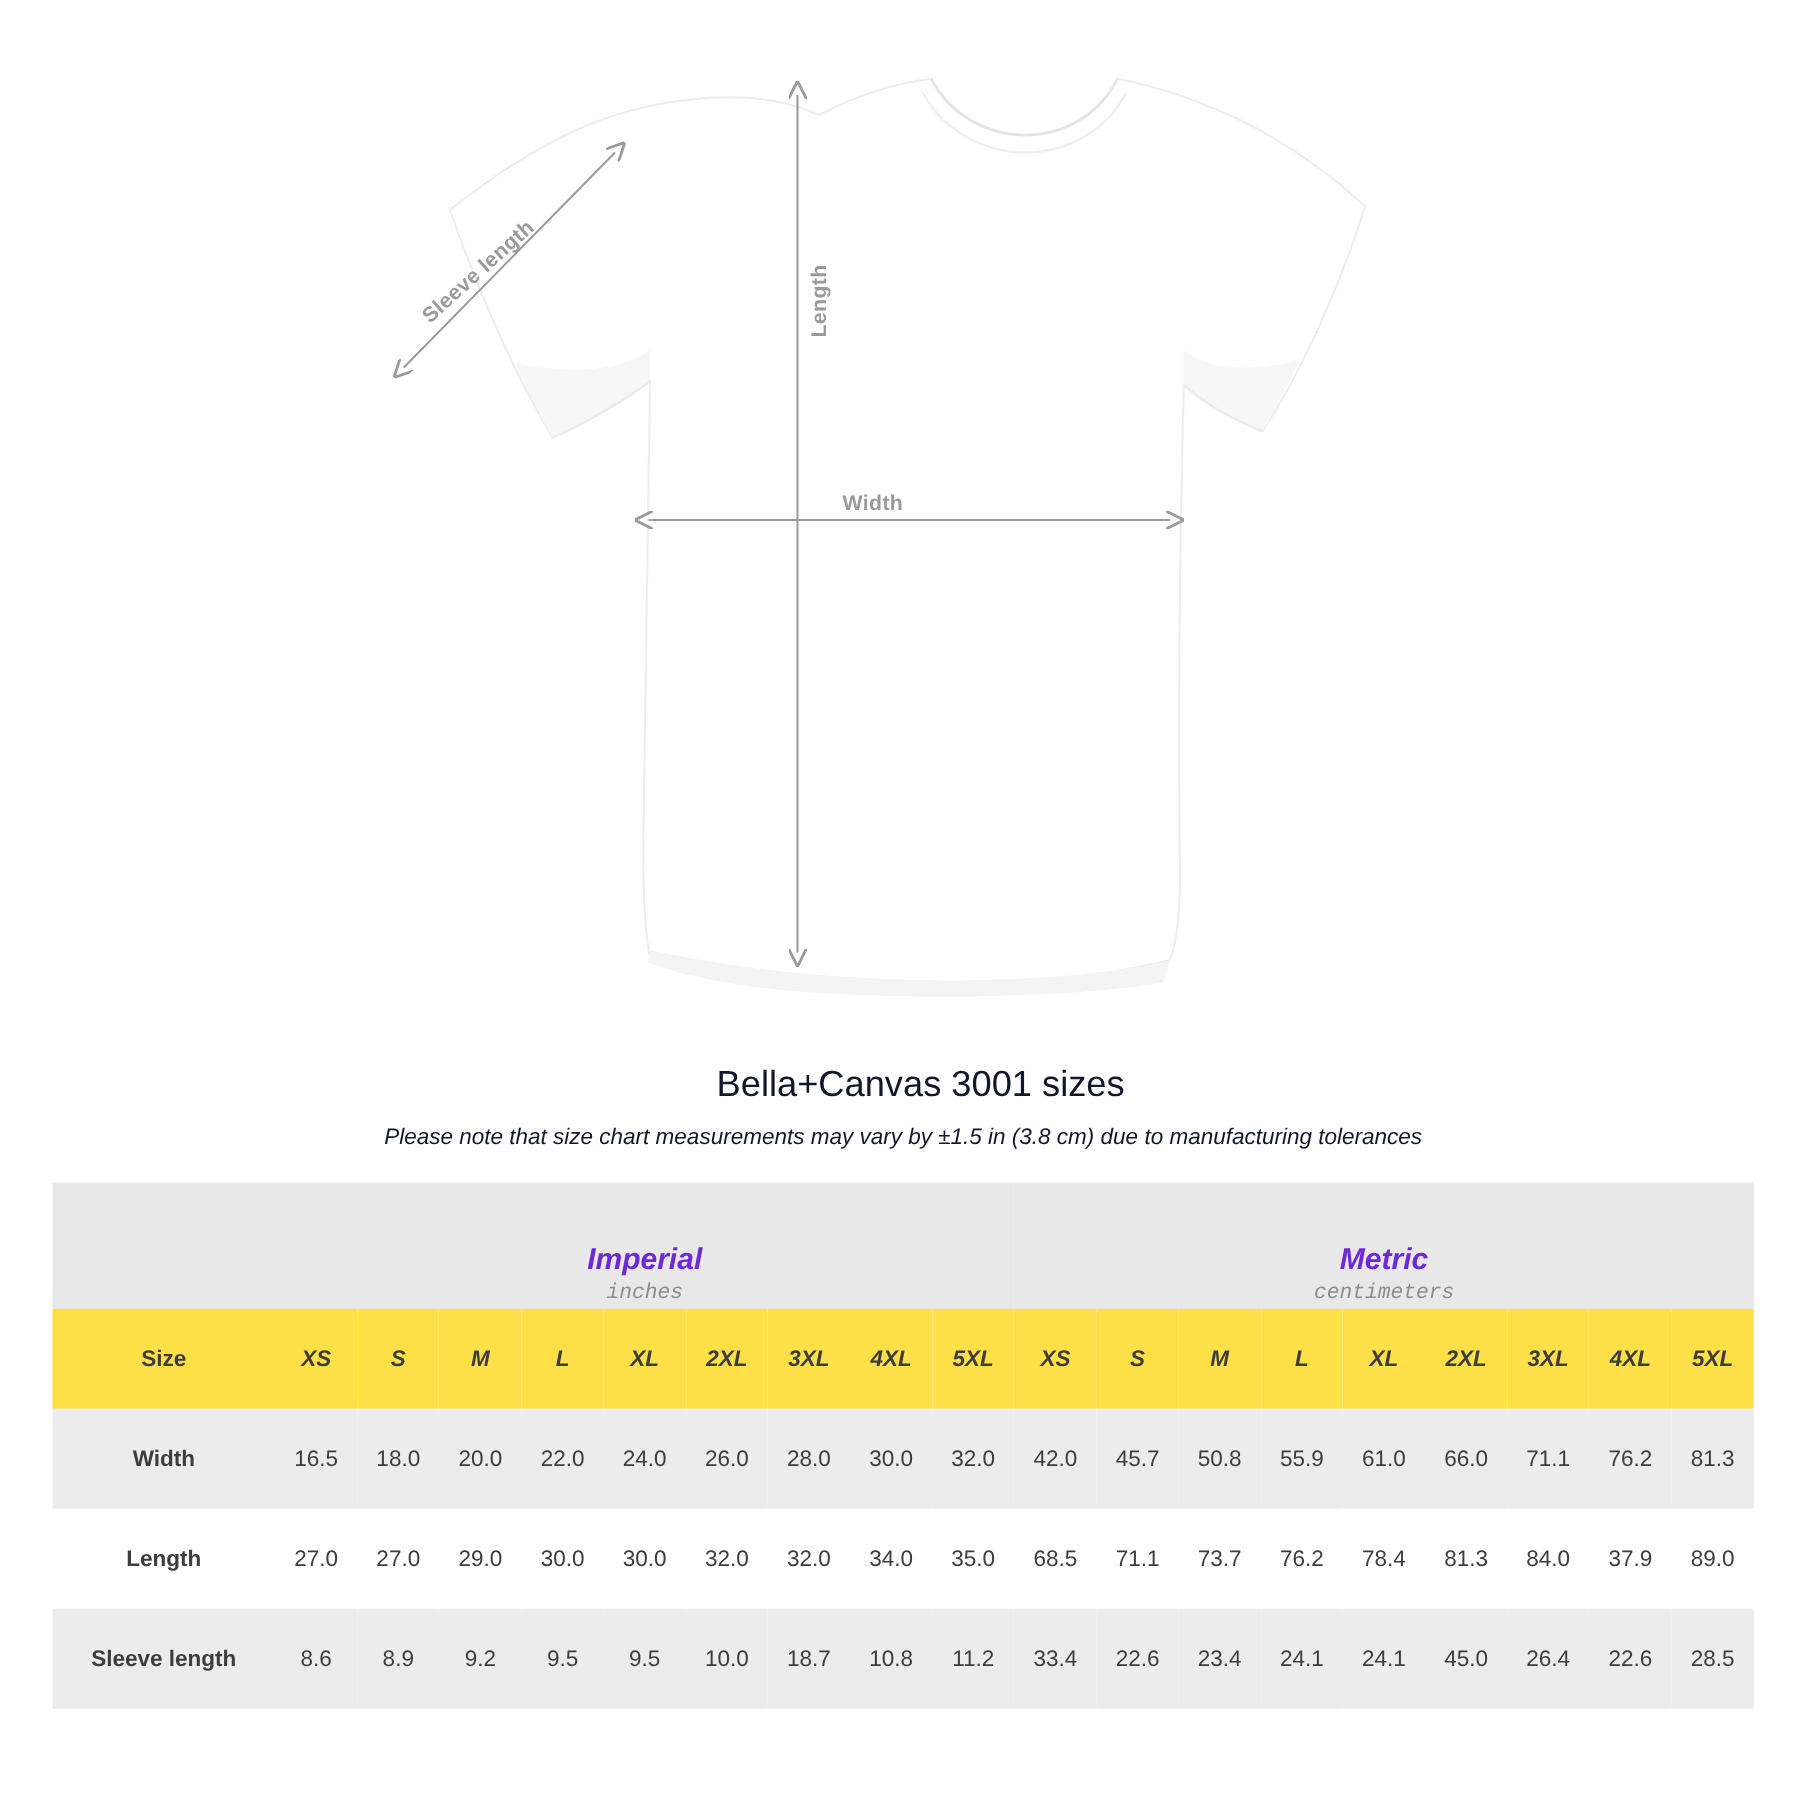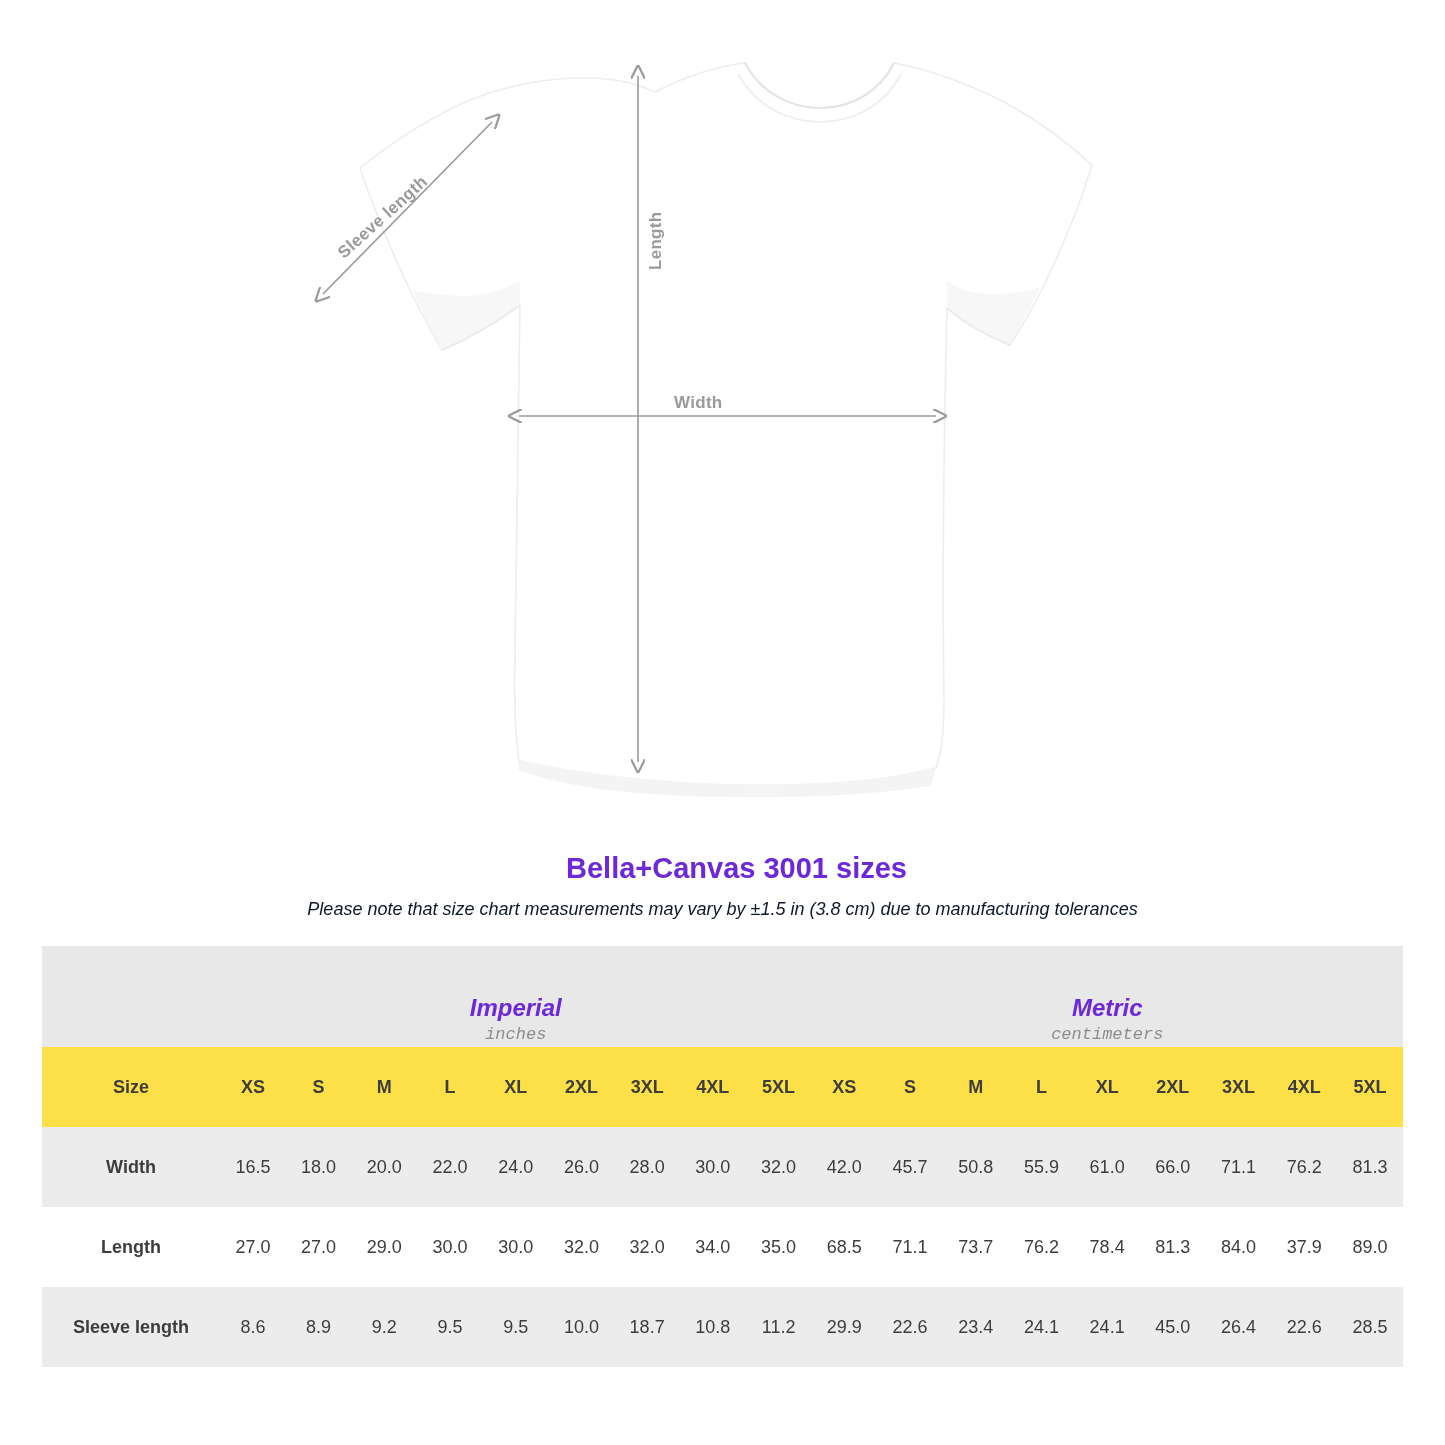--- a/index.html
+++ b/index.html
@@ -53,22 +53,22 @@
     transform-origin: left top;
   }
 
   
   .title-block {
     text-align: center;
     margin-top: 22px;
   }
   .chart-title {
     font-size: 29px;
-    font-weight: bold;
-    color: #6d28d9;
+    font-weight: normal;
+    color: #0f172a;
     margin: 0;
     padding-left: 28px;
   }
   .chart-note {
     font-size: 18px;
     font-style: italic;
     color: #0f172a;
     margin: 14px 0 0 0;
   }
 
@@ -121,20 +121,21 @@
     background: #ffffff;
   }
   .rowlabel {
     font-weight: bold;
     font-size: 19px;
     width: 178px;
   }
   .sizecell {
     font-weight: bold;
     font-size: 19px;
+    font-style: italic;
   }
   .valcell {
     font-size: 19px;
     color: #3f3f3f;
   }
 </style>
 </head>
 <body>
 
 <div class="illustration">
@@ -286,21 +287,21 @@
         <th class="rowlabel">Sleeve length</th>
         <td class="valcell">8.6</td>
         <td class="valcell">8.9</td>
         <td class="valcell">9.2</td>
         <td class="valcell">9.5</td>
         <td class="valcell">9.5</td>
         <td class="valcell">10.0</td>
         <td class="valcell">18.7</td>
         <td class="valcell">10.8</td>
         <td class="valcell">11.2</td>
-        <td class="valcell">29.9</td>
+        <td class="valcell">33.4</td>
         <td class="valcell">22.6</td>
         <td class="valcell">23.4</td>
         <td class="valcell">24.1</td>
         <td class="valcell">24.1</td>
         <td class="valcell">45.0</td>
         <td class="valcell">26.4</td>
         <td class="valcell">22.6</td>
         <td class="valcell">28.5</td>
       </tr>
     </tbody>

